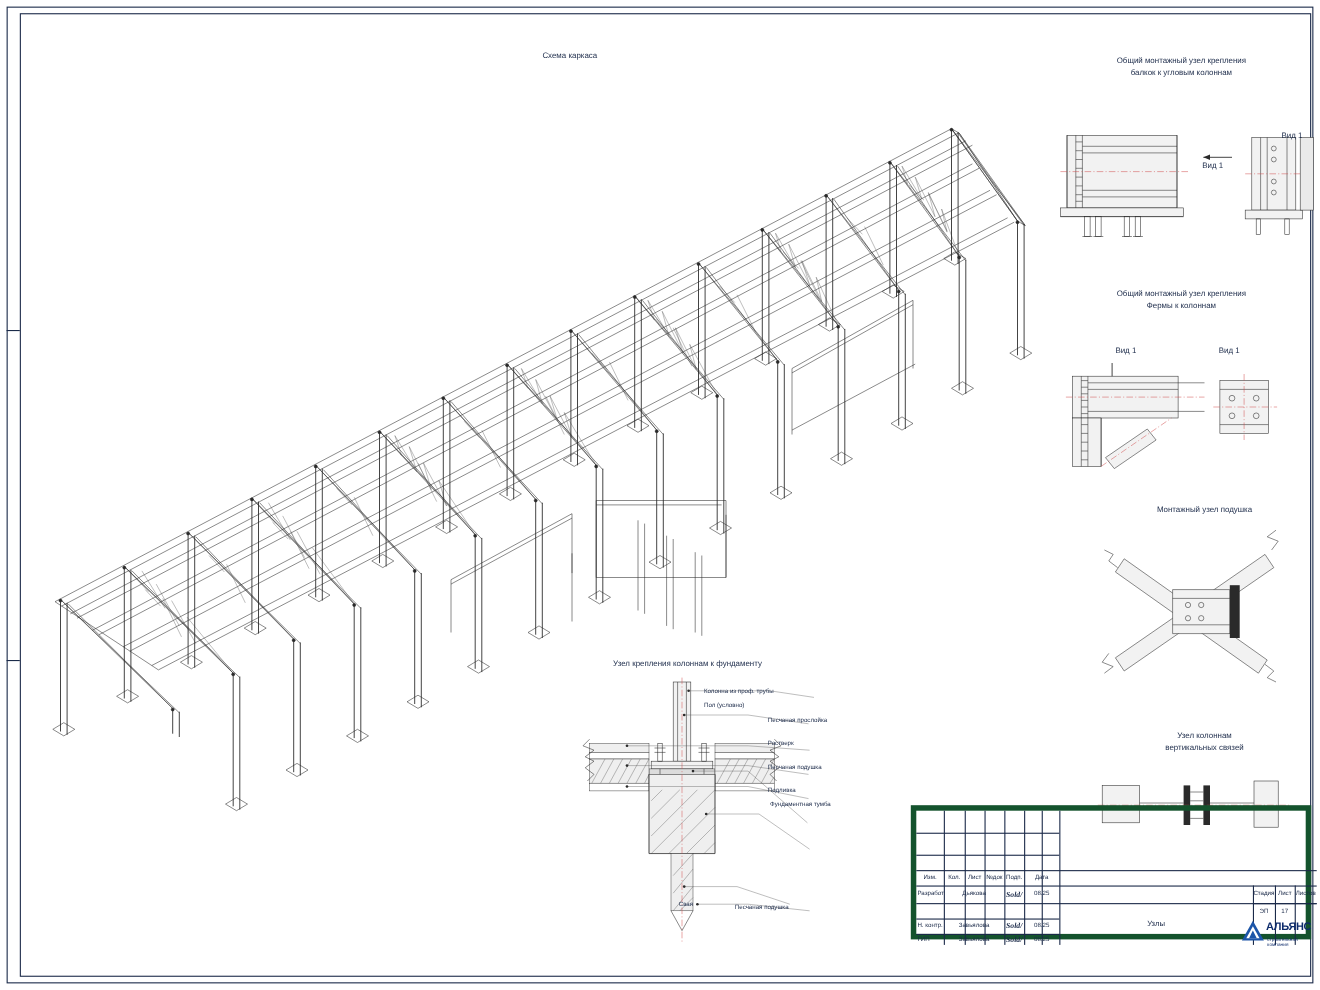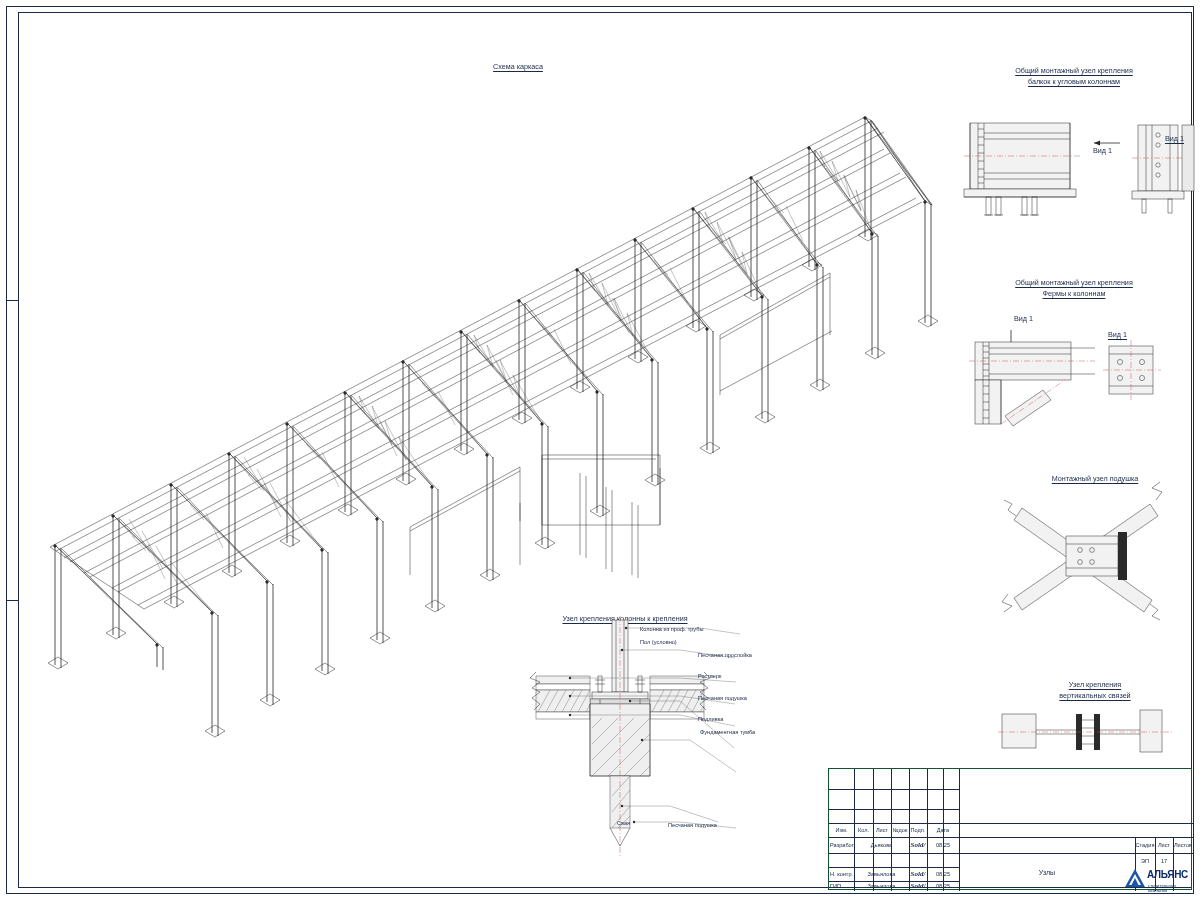--- a/index.html
+++ b/index.html
@@ -21,23 +21,21 @@
     border: 1px solid #1b2a49;
   }
   .frame-inner {
     position: absolute; left: 18px; top: 12px; width: 1174px; height: 876px;
     border: 1px solid #1b2a49;
   }
   .frame-tick {
     position: absolute; left: 6px; width: 12px; border-top: 1px solid #1b2a49;
   }
   .title-u {
-    text-decoration: underline;
     text-underline-offset: 2px;
-    margin-top: 16px;
   }
   .cap {
     position: absolute;
     color: #1b2a49;
     font-size: 7.2px;
     line-height: 9px;
     text-align: center;
     white-space: nowrap;
   }
   .lbl {
@@ -50,22 +48,22 @@
   svg { display: block; overflow: visible; }
   .ln { stroke: #2a2a2a; stroke-width: .5; fill: none; }
   .ln2 { stroke: #2a2a2a; stroke-width: .8; fill: none; }
   .lnl { stroke: #555; stroke-width: .35; fill: none; }
   .axis { stroke: #d04a4a; stroke-width: .45; fill: none; stroke-dasharray: 6 2 1 2; }
   .hatch-f { fill: #efefef; stroke: #2a2a2a; stroke-width: .4; }
   .steel { fill: #f2f2f2; stroke: #2a2a2a; stroke-width: .5; }
   .dark { fill: #2a2a2a; }
   
   #stamp {
-    position: absolute; left: 828px; top: 768px; width: 364px; height: 122px;
-    border: 1px solid #14532d;
+    position: absolute; left: 828px; top: 732px; width: 364px; height: 122px;
+    border: 5px solid #14532d;
     font-size: 5.6px; color: #1b2a49;
   }
   #stamp .h { position: absolute; border-top: 1px solid #1b2a49; }
   #stamp .v { position: absolute; border-left: 1px solid #1b2a49; }
   #stamp .c {
     position: absolute; display: flex; align-items: center; justify-content: center;
     text-align: center; line-height: 6.6px; white-space: nowrap; overflow: hidden;
   }
   #stamp .sig { font-family: "Liberation Serif", serif; font-style: italic; font-weight: bold; font-size: 7px; }
   .logo-tri { position: absolute; }
@@ -392,39 +390,39 @@
       <rect x="118" y="54" width="9" height="48" fill="#2a2a2a"></rect>
 
       <path class="ln" d="M8 116 L2 124 L12 128 L4 134"></path>
       <path class="ln" d="M156 22 L162 14 L152 10 L160 4"></path>
       <path class="ln" d="M16 38 L8 32 L12 26 L4 22"></path>
       <path class="ln" d="M150 126 L158 132 L152 138 L160 142"></path>
     </g>
   </svg>
   </div>
 
-  <div class="cap title-u" style="left:1020px; top:664px; width:150px;">Узел крепления</div>
+  <div class="cap title-u" style="left:1020px; top:664px; width:150px;">Узел колоннам</div>
   <div class="cap title-u" style="left:1020px; top:675px; width:150px;">вертикальных связей</div>
 
   <div style="position:absolute; left:1000px; top:700px;">
   <svg width="180" height="60" viewBox="0 0 180 60">
     <rect class="steel" x="2" y="14" width="34" height="34"></rect>
     <rect class="steel" x="140" y="10" width="22" height="42"></rect>
     <path class="ln" d="M36 30 L76 30 M36 34 L76 34"></path>
     <path class="ln" d="M100 30 L140 30 M100 34 L140 34"></path>
     <rect x="76" y="14" width="6" height="36" fill="#2a2a2a"></rect>
     <rect x="94" y="14" width="6" height="36" fill="#2a2a2a"></rect>
     <g class="ln">
       <path d="M82 20 L94 20 M82 28 L94 28 M82 36 L94 36 M82 44 L94 44"></path>
     </g>
     <path class="axis" d="M-2 32 L172 32"></path>
   </svg>
   </div>
 
-  <div class="cap title-u" style="left:520px; top:598px; width:210px;">Узел крепления колонны к крепления</div>
+  <div class="cap title-u" style="left:520px; top:598px; width:210px;">Узел крепления колоннам к фундаменту</div>
 
   <div style="position:absolute; left:530px; top:616px;">
   <svg width="300" height="270" viewBox="0 0 300 270">
 
     <g>
       <rect class="steel" x="82" y="4" width="16" height="72"></rect>
       <path class="ln" d="M86 4 L86 76 M94 4 L94 76"></path>
 
       <rect class="steel" x="62" y="76" width="56" height="7"></rect>
 

